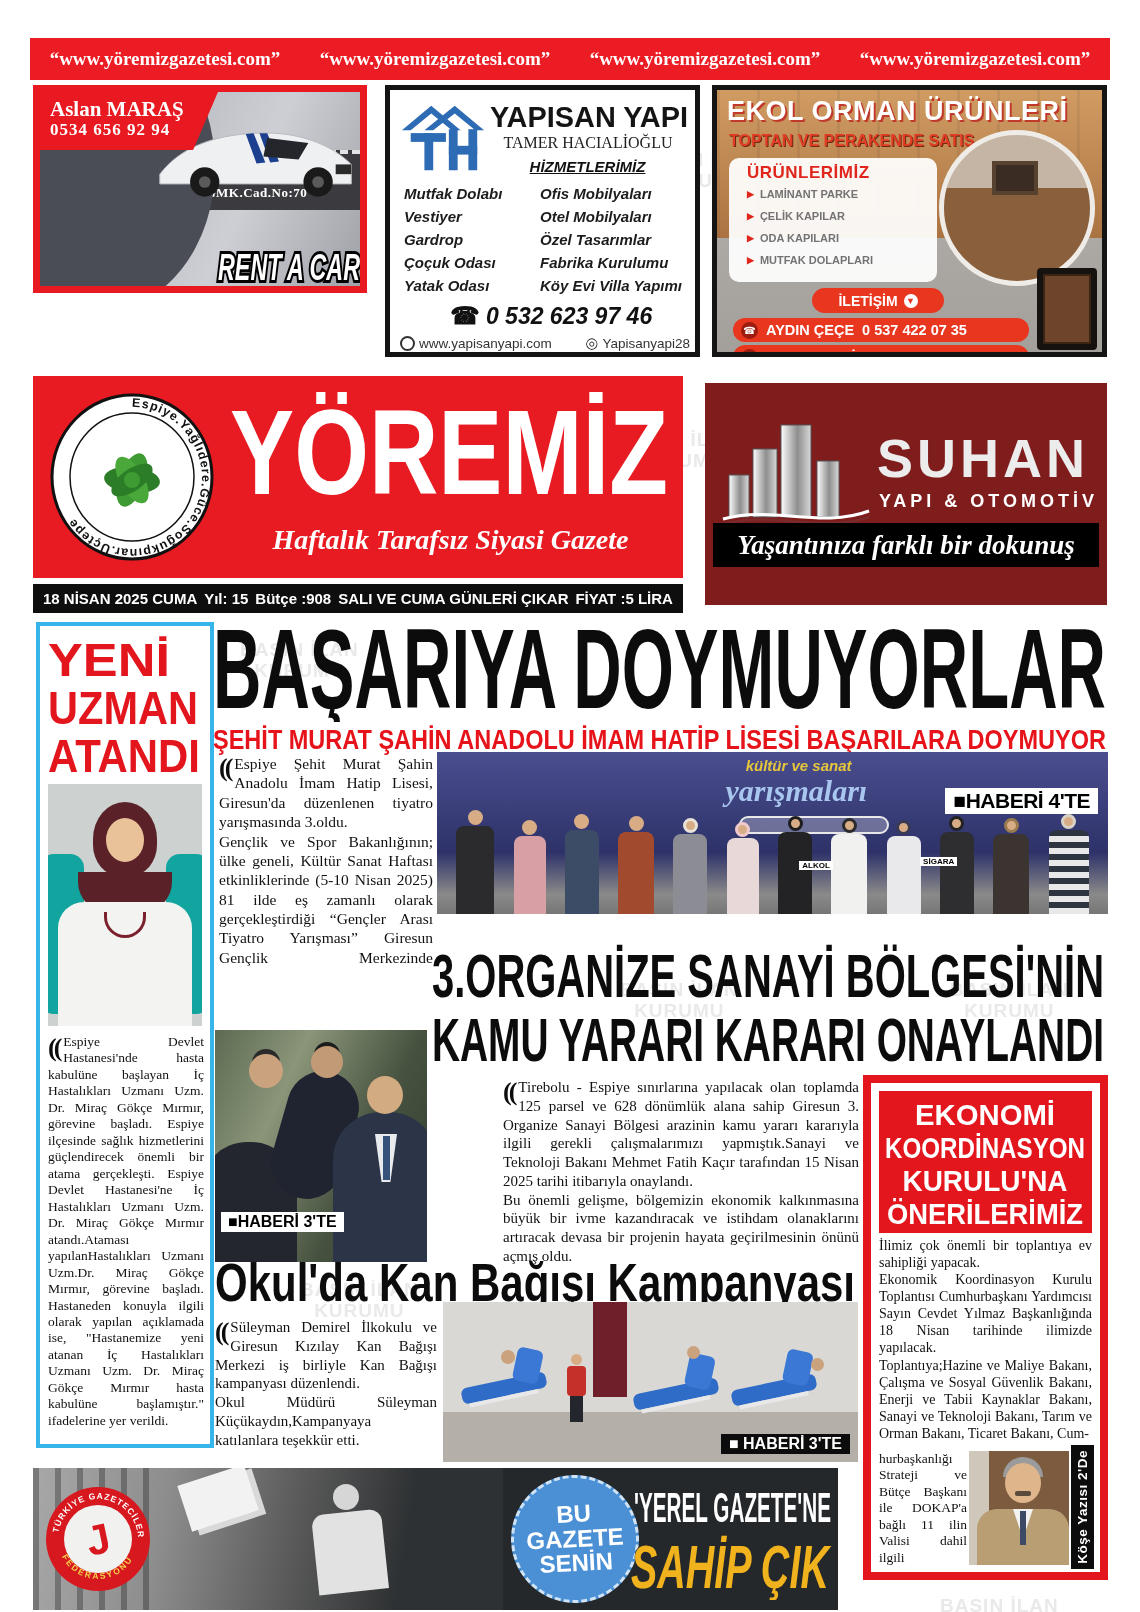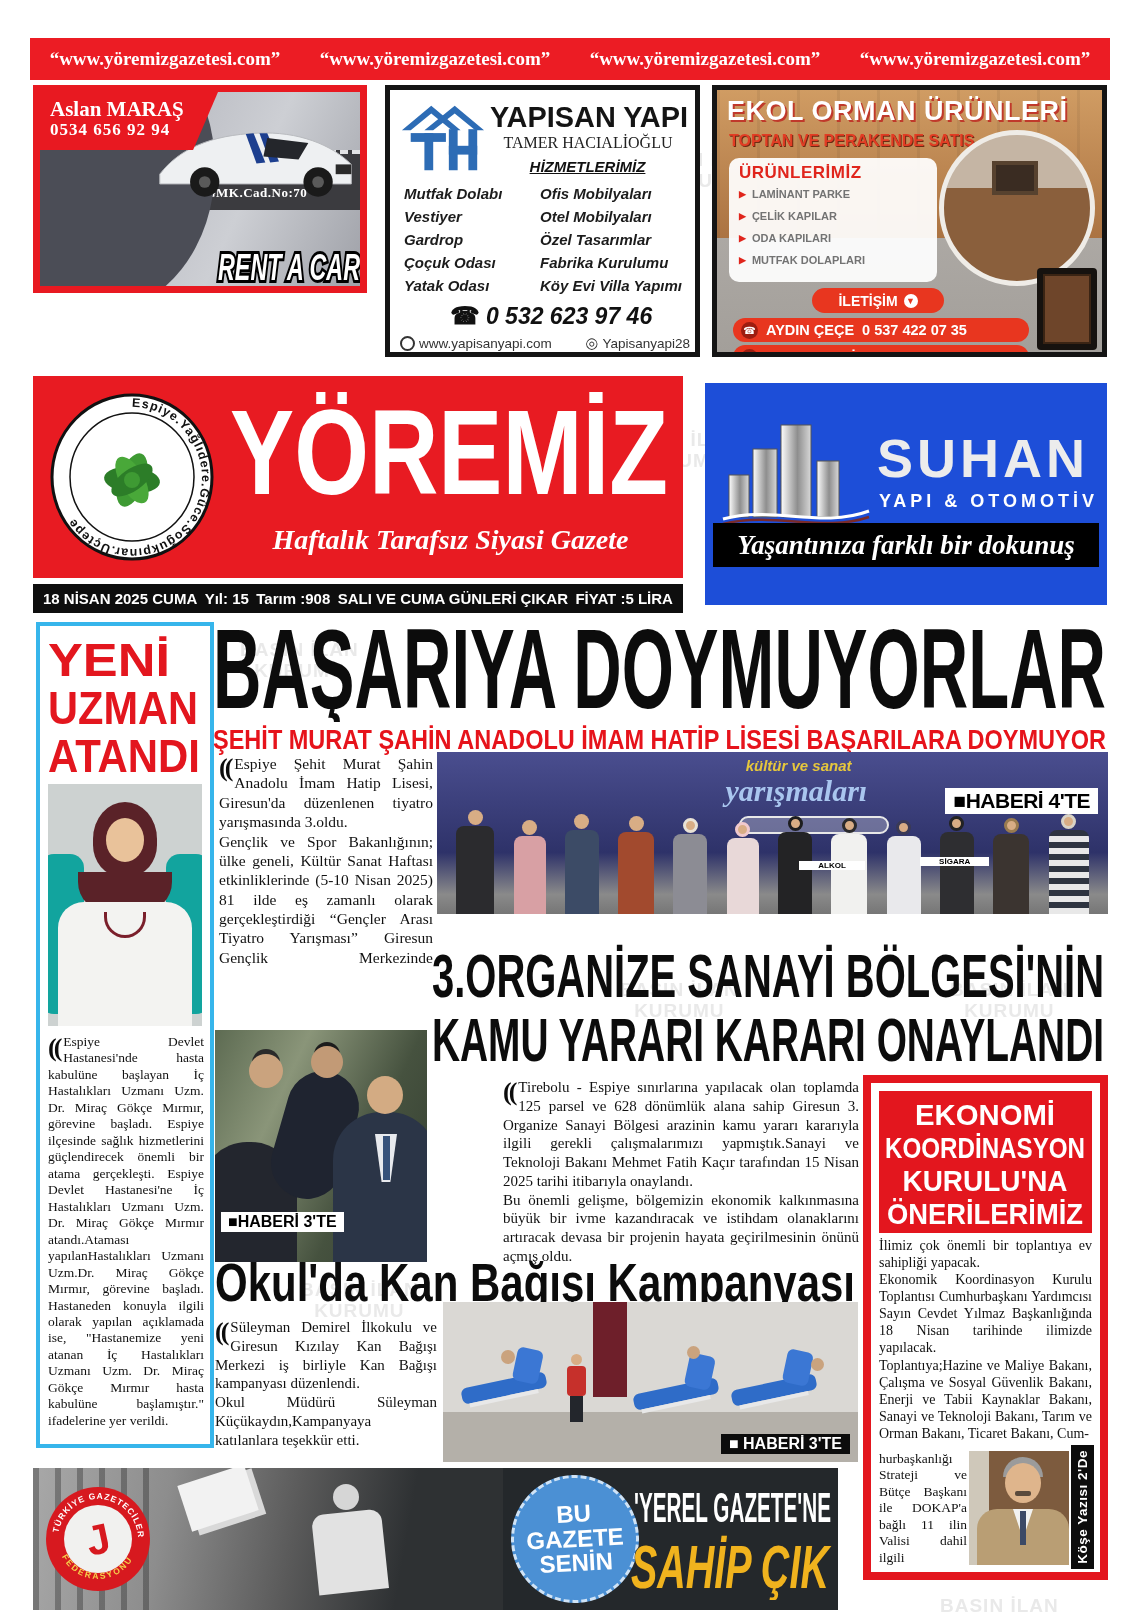--- a/index.html
+++ b/index.html
@@ -55,21 +55,21 @@
   
   .ad-ekol{position:absolute;left:712px;top:85px;width:395px;height:272px;border:5px solid #141414;
            background:linear-gradient(#b8b4b0,#a39f9a);overflow:hidden;}
   .ekol-wood{left:0;top:0;right:0;height:148px;
     background:repeating-linear-gradient(90deg,rgba(0,0,0,.06) 0 3px,rgba(0,0,0,0) 3px 40px),
                linear-gradient(#d09c63,#ab7342);}
   .ekol-title{left:10px;top:6px;font-size:27px;font-weight:800;color:#fff;letter-spacing:.5px;
               text-shadow:2px 2px 0 #c0392b;}
   .ekol-sub{left:12px;top:42px;font-size:16px;font-weight:800;color:#e23c24;text-shadow:1px 1px 0 #6e2a12;}
   .ekol-box{left:12px;top:68px;width:208px;height:124px;background:rgba(255,255,255,.93);
-            border-radius:10px;padding:5px 10px;}
+            border-radius:10px;padding:5px 18px;}
   .ekol-box .lbl{color:#e0251c;font-weight:800;font-size:17px;letter-spacing:.5px;}
   .ekol-box .it{font-weight:800;font-size:11px;color:#737373;line-height:22px;}
   .ekol-box .it::before{content:"▶";color:#e0251c;font-size:9px;margin-right:6px;vertical-align:1px;}
   .ekol-circle{left:222px;top:40px;width:156px;height:156px;border-radius:50%;border:5px solid #efece7;
                background:linear-gradient(#c5b5a4 0 36%,#8a5f3c 36%);overflow:hidden;}
   .ekol-fire{left:48px;top:26px;width:46px;height:34px;background:#3a2c22;border:4px solid #57422f;}
   .ekol-pill{left:95px;top:198px;width:132px;height:25px;background:#e8361f;border-radius:13px;color:#fff;
              font-weight:800;font-size:14px;display:flex;align-items:center;justify-content:center;gap:6px;}
   .ekol-pill .dn{display:inline-block;width:14px;height:14px;border-radius:50%;background:#fff;color:#e8361f;
                  font-size:9px;line-height:14px;text-align:center;}
@@ -80,21 +80,21 @@
   .ekol-door{left:320px;top:178px;width:60px;height:82px;background:#16120f;border-radius:4px;padding:6px;}
   .ekol-door i{position:static;display:block;width:100%;height:100%;background:#6e452a;border:2px solid #3a2414;}
 
   
   .masthead{position:absolute;left:33px;top:376px;width:650px;height:202px;background:#e81b22;}
   .mh-logo{left:14px;top:16px;}
   .mh-tagline{left:195px;top:148px;width:445px;text-align:center;font-family:"Liberation Serif",serif;
               font-style:italic;font-weight:bold;font-size:28px;color:#fff;}
 
   
-  .suhan{position:absolute;left:705px;top:383px;width:402px;height:222px;background:#1d4ed8;overflow:hidden;}
+  .suhan{position:absolute;left:705px;top:383px;width:402px;height:222px;background:#7f1d1d;overflow:hidden;}
   .su-name{left:172px;top:44px;font-size:54px;font-weight:bold;color:#ececec;letter-spacing:4px;}
   .su-sub{left:174px;top:108px;font-size:18px;font-weight:bold;color:#fff;letter-spacing:4px;}
   .su-slogan{left:8px;right:8px;top:140px;height:44px;background:#000;display:flex;align-items:center;
              justify-content:center;font-family:"Liberation Serif",serif;font-style:italic;font-weight:bold;
              font-size:27px;color:#fff;}
   .su-web{left:0;right:0;top:190px;text-align:center;color:#c9c9c9;font-size:21px;letter-spacing:2px;}
 
   
   .datebar{position:absolute;left:33px;top:584px;width:650px;height:29px;background:#0e0e0e;color:#fff;
            display:flex;align-items:center;justify-content:space-between;padding:0 10px;
@@ -130,21 +130,21 @@
   .gp-t2{left:43%;top:22px;color:#a9c6ef;font-size:30px;font-style:italic;font-weight:bold;
          font-family:"Liberation Serif",serif;}
   .gp-pill{left:45%;top:64px;width:150px;height:18px;border:2px solid #e8e8e8;border-radius:10px;
            background:rgba(255,255,255,.28);}
   .gp-tag{right:10px;top:36px;background:#fff;color:#000;font-weight:800;font-size:21px;
           padding:1px 8px;letter-spacing:-.5px;}
   .figs{left:0;right:0;bottom:0;height:118px;display:flex;align-items:flex-end;justify-content:space-evenly;}
   .fig{position:relative;display:flex;flex-direction:column;align-items:center;}
   .fig .hd{width:15px;height:15px;border-radius:50%;background:#d8ad85;}
   .fig .bd{border-radius:8px 8px 0 0;margin-top:1px;}
-  .gp-lab{position:absolute;background:#fff;color:#000;font-weight:bold;font-size:8px;padding:0 19px;}
+  .gp-lab{position:absolute;background:#fff;color:#000;font-weight:bold;font-size:8px;padding:0 3px;}
 
   
   .pphoto{position:absolute;left:215px;top:1030px;width:212px;height:232px;overflow:hidden;
           background:linear-gradient(115deg,#5d6b52,#8a9579 30%,#46523f 65%,#333d30);}
   .ptag{left:6px;bottom:30px;background:#fff;color:#000;font-weight:800;font-size:16px;padding:1px 7px;}
 
   
   .rbox{position:absolute;left:863px;top:1075px;width:245px;height:505px;border:8px solid #e3161e;background:#fff;}
   .rb-title{left:8px;top:8px;width:213px;height:142px;background:#e3161e;}
   .rb-body{left:8px;top:154px;width:213px;height:214px;font-size:14px;line-height:1.22;overflow:hidden;}
@@ -349,21 +349,21 @@
       <path d="M2,111 C52,98 102,120 148,104" stroke="#7a2a2a" stroke-width="2.5" fill="none"></path>
     </svg>
     <div class="abs su-name">SUHAN</div>
     <div class="abs su-sub">YAPI &amp; OTOMOTİV</div>
     <div class="su-slogan abs">Yaşantınıza farklı bir dokunuş</div>
   </div>
 
   <div class="datebar">
     <span>18 NİSAN 2025 CUMA</span>
     <span>Yıl: 15</span>
-    <span>Tarım :908</span>
+    <span>Bütçe :908</span>
     <span>SALI VE CUMA GÜNLERİ ÇIKAR</span>
     <span>FİYAT :5 LİRA</span>
   </div>
 
   <svg class="hlsvg" style="left:211px;top:616px;" width="899" height="106" viewBox="0 0 899 106">
     <text x="2" y="92" font-size="114" fill="#0c0c0c" textLength="893" lengthAdjust="spacingAndGlyphs">BAŞARIYA DOYMUYORLAR</text>
   </svg>
   <svg class="hlsvg" style="left:211px;top:724px;" width="899" height="32" viewBox="0 0 899 32">
     <text x="2" y="25" font-size="28" fill="#e6131b" textLength="893" lengthAdjust="spacingAndGlyphs">ŞEHİT MURAT ŞAHİN ANADOLU İMAM HATİP LİSESİ BAŞARILARA DOYMUYOR</text>
   </svg>

